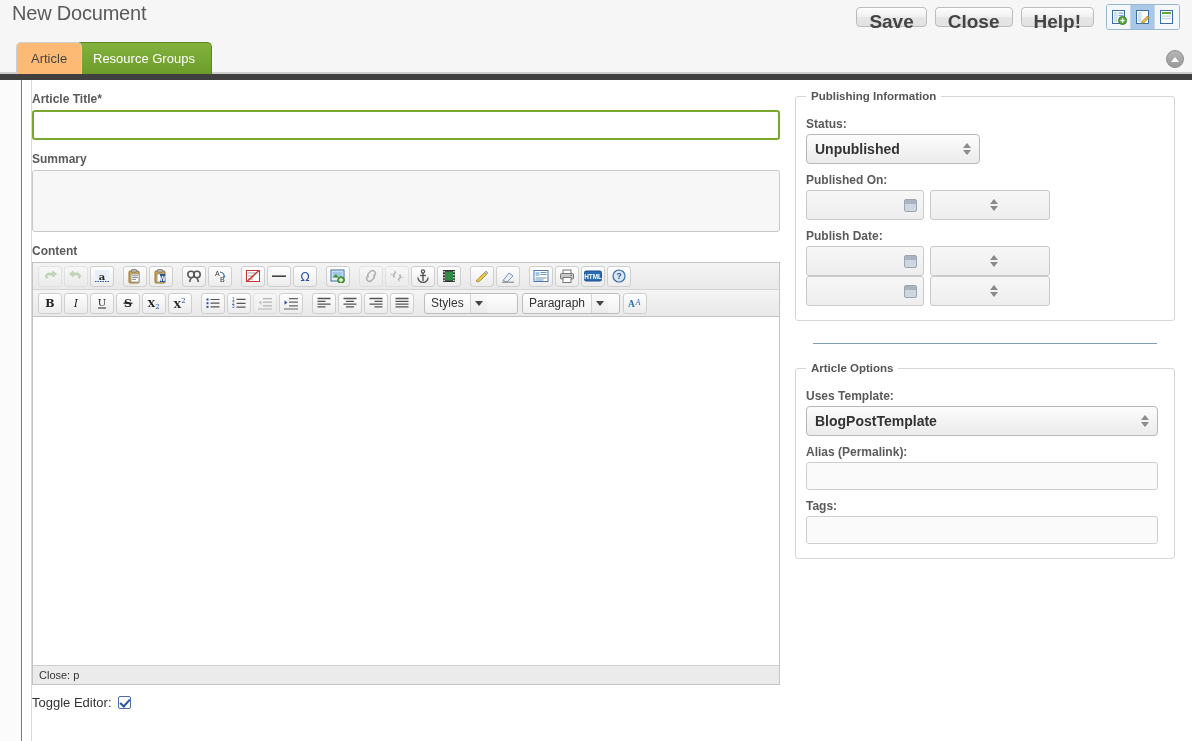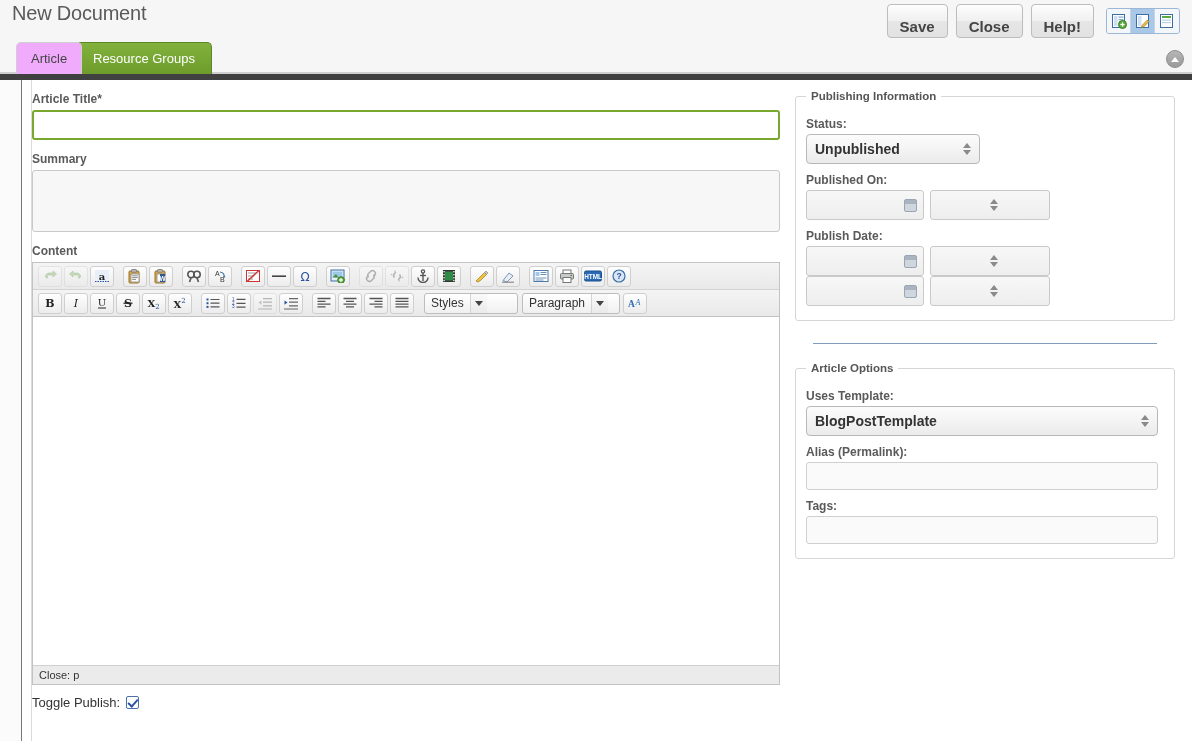--- a/index.html
+++ b/index.html
@@ -24,24 +24,24 @@
   .page-title {
     position: absolute; left: 12px; top: 2px;
     font-size: 20px; color: #5a5a5a; font-weight: normal;
     letter-spacing: -0.2px;
   }
   .header-actions {
     position: absolute; right: 12px; top: 4px;
     display: flex; align-items: center; gap: 8px;
   }
   .btn {
-    min-width: 54px; height: 34px; padding: 8px 12px;
+    min-width: 54px; height: 20px; padding: 0 12px;
     border: 1px solid #bcbcbc; border-radius: 4px;
     background: linear-gradient(to bottom, #fdfdfd 0%, #f0f0f0 50%, #e6e6e6 51%, #e2e2e2 100%);
-    color: #444; font-size: 15px; font-weight: bold;
+    color: #444; font-size: 19px; font-weight: bold;
     font-family: "Liberation Sans", sans-serif;
     cursor: pointer; line-height: 28px; text-align: center;
     box-shadow: 0 1px 0 rgba(255,255,255,.7) inset;
   }
   .iconbar {
     display: flex; border: 1px solid #9bb7d4; border-radius: 3px;
     overflow: hidden; background: #e9eff6; height: 26px; margin-left: 4px;
   }
   .iconbtn {
     width: 24px; height: 24px; display: flex; align-items: center; justify-content: center;
@@ -58,21 +58,21 @@
   .tabline {
     position: absolute; left: 0; top: 72px; width: 1192px; height: 2px;
     background: #cfcfcf;
   }
   .tab {
     position: absolute; top: 42px; height: 32px; line-height: 31px;
     padding: 0 14px; font-size: 13px;
     border-radius: 5px 5px 0 0; cursor: pointer;
   }
   .tab.inactive-white {
-    left: 16px; background: #f0abfc; border: 1px solid #cfcfcf; border-bottom: none;
+    left: 16px; background: #fdba74; border: 1px solid #cfcfcf; border-bottom: none;
     color: #444; z-index: 3;
   }
   .tab.green {
     left: 76px; background: linear-gradient(to bottom, #82b23c 0%, #6d9c2c 100%);
     color: #ffffff; border: 1px solid #5d8724; border-bottom: none; z-index: 2;
     padding: 0 16px;
   }
   .collapse-ctl {
     position: absolute; right: 8px; top: 50px;
     width: 18px; height: 18px; border-radius: 50%;
@@ -553,21 +553,21 @@
                 <text x="11" y="9" font-size="8" font-style="italic" text-anchor="middle" fill="#2a6ab5" font-family="Liberation Serif, serif">A</text>
               </svg>
           </div>
         </div>
 
         <div class="editor-canvas"></div>
         <div class="pathbar">Close: p</div>
       </div>
 
       <div class="toggle-row">
-        <span>Toggle Publish:</span>
+        <span>Toggle Editor:</span>
         <span class="chk"></span>
       </div>
     </div>
 
     <div class="right-pane">
 
       <fieldset class="fs">
         <legend>Publishing Information</legend>
 
         <div class="plabel">Status:</div>

